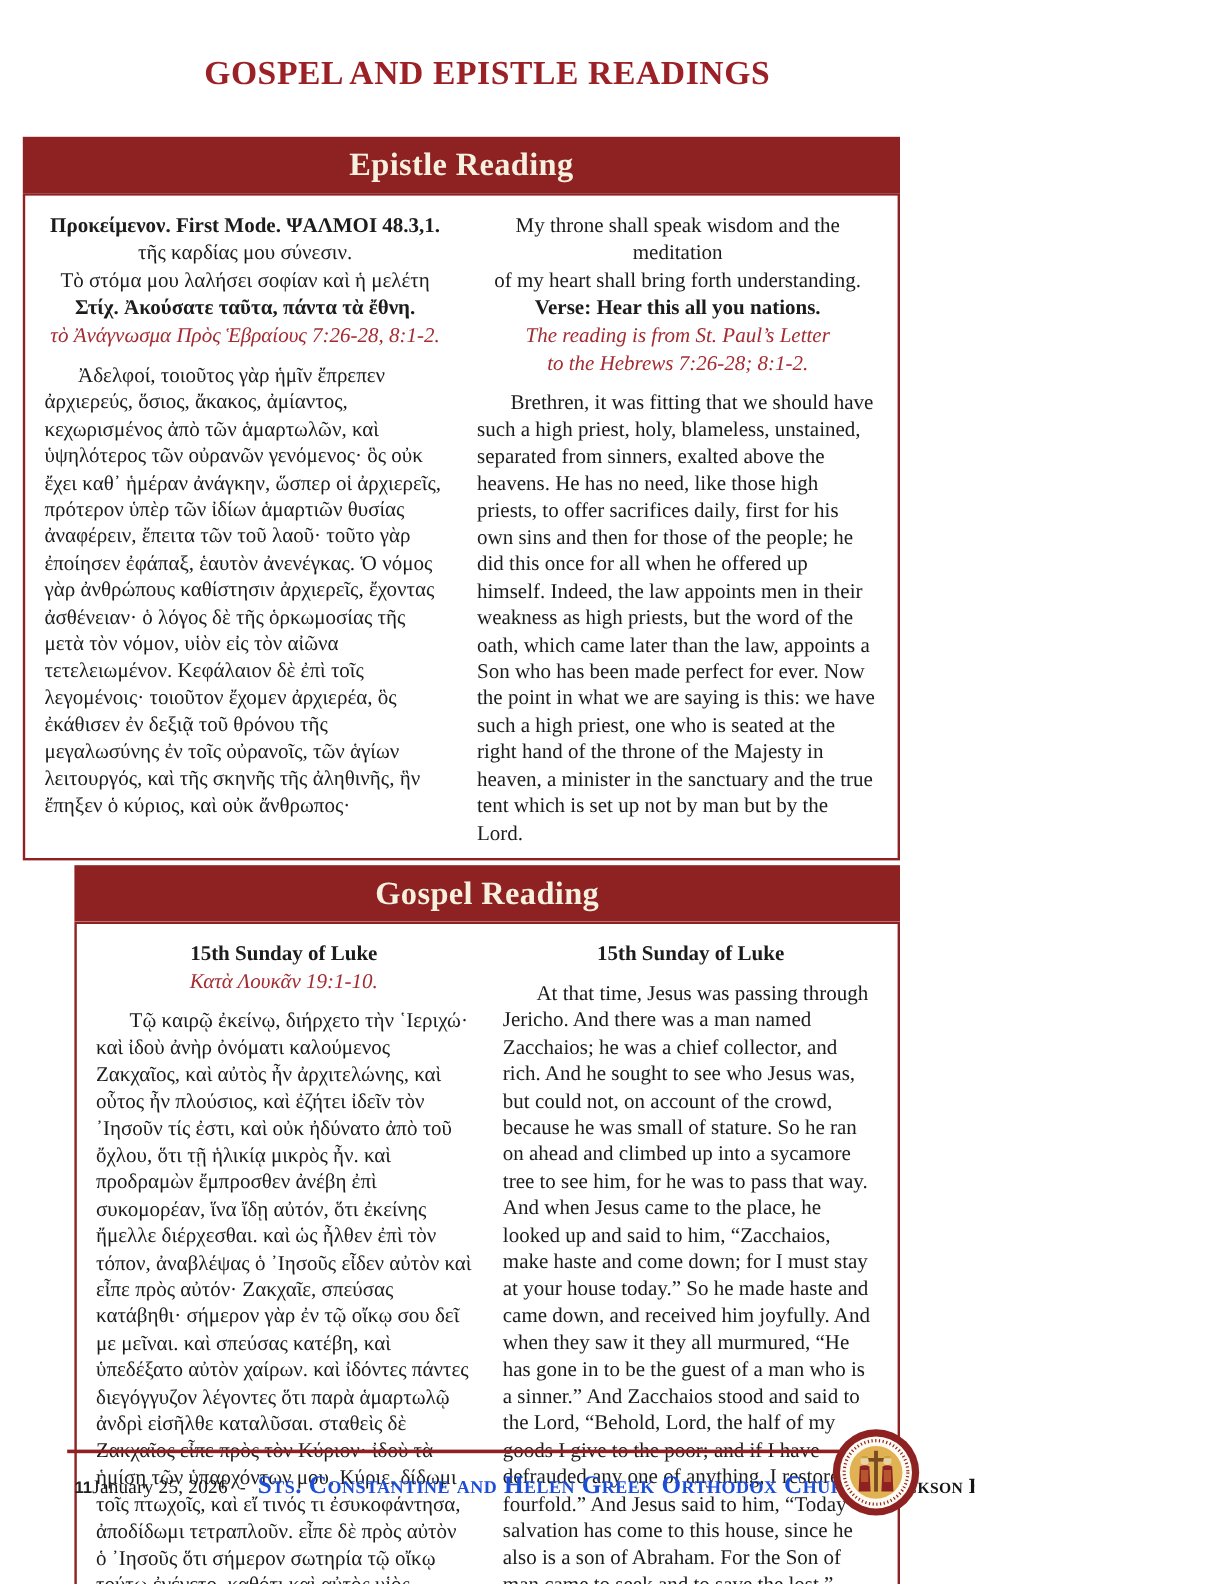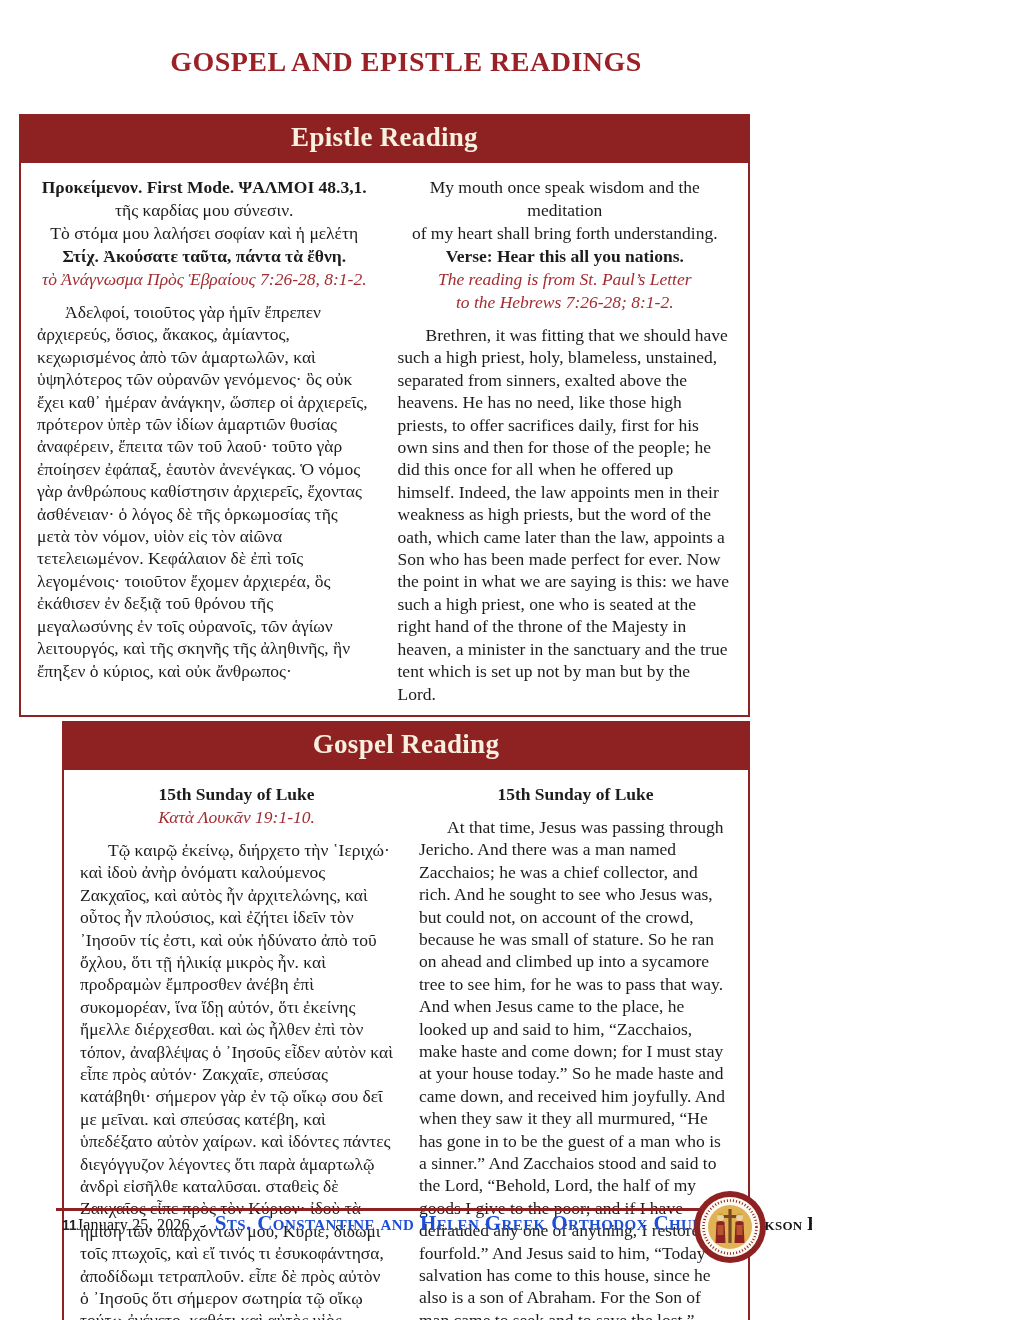--- a/index.html
+++ b/index.html
@@ -54,20 +54,21 @@
   .gap4{height:4px;}
   
   .footer{position:absolute;left:0;right:0;top:1208px;}
   .footer-rule{
     margin:0 78px 0 56px;
     height:3px;background:#8e2223;
   }
   .footer-row{
     position:relative;
     margin:0 62px;
+    padding-top:14px;
     display:flex;align-items:baseline;
   }
   .page-num{
     font-family:"Liberation Sans","DejaVu Sans",sans-serif;
     font-size:14px;font-weight:bold;color:#222;
   }
   .footer-center{
     flex:1;text-align:center;
     white-space:nowrap;
   }
@@ -110,21 +111,21 @@
           <p class="b">Προκείμενον. First Mode. ΨΑΛΜΟΙ 48.3,1.</p>
           <p>τῆς καρδίας μου σύνεσιν.</p>
           <p>Τὸ στόμα μου λαλήσει σοφίαν καὶ ἡ μελέτη</p>
           <p class="b">Στίχ. Ἀκούσατε ταῦτα, πάντα τὰ ἔθνη.</p>
           <p class="ri">τὸ Ἀνάγνωσμα Πρὸς Ἑβραίους 7:26-28, 8:1-2.</p>
         </div>
         <p class="body-text">Ἀδελφοί, τοιοῦτος γὰρ ἡμῖν ἔπρεπεν ἀρχιερεύς, ὅσιος, ἄκακος, ἀμίαντος, κεχωρισμένος ἀπὸ τῶν ἁμαρτωλῶν, καὶ ὑψηλότερος τῶν οὐρανῶν γενόμενος· ὃς οὐκ ἔχει καθ᾽ ἡμέραν ἀνάγκην, ὥσπερ οἱ ἀρχιερεῖς, πρότερον ὑπὲρ τῶν ἰδίων ἁμαρτιῶν θυσίας ἀναφέρειν, ἔπειτα τῶν τοῦ λαοῦ· τοῦτο γὰρ ἐποίησεν ἐφάπαξ, ἑαυτὸν ἀνενέγκας. Ὁ νόμος γὰρ ἀνθρώπους καθίστησιν ἀρχιερεῖς, ἔχοντας ἀσθένειαν· ὁ λόγος δὲ τῆς ὁρκωμοσίας τῆς μετὰ τὸν νόμον, υἱὸν εἰς τὸν αἰῶνα τετελειωμένον. Κεφάλαιον δὲ ἐπὶ τοῖς λεγομένοις· τοιοῦτον ἔχομεν ἀρχιερέα, ὃς ἐκάθισεν ἐν δεξιᾷ τοῦ θρόνου τῆς μεγαλωσύνης ἐν τοῖς οὐρανοῖς, τῶν ἁγίων λειτουργός, καὶ τῆς σκηνῆς τῆς ἀληθινῆς, ἣν ἔπηξεν ὁ κύριος, καὶ οὐκ ἄνθρωπος·</p>
       </div>
       <div class="col">
         <div class="chead">
-          <p>My mouth once speak wisdom and the meditation</p>
+          <p>My throne shall speak wisdom and the meditation</p>
           <p>of my heart shall bring forth understanding.</p>
           <p class="b">Verse: Hear this all you nations.</p>
           <p class="ri">The reading is from St. Paul’s Letter</p>
           <p class="ri">to the Hebrews 7:26-28; 8:1-2.</p>
         </div>
         <p class="body-text">Brethren, it was fitting that we should have such a high priest, holy, blameless, unstained, separated from sinners, exalted above the heavens. He has no need, like those high priests, to offer sacrifices daily, first for his own sins and then for those of the people; he did this once for all when he offered up himself. Indeed, the law appoints men in their weakness as high priests, but the word of the oath, which came later than the law, appoints a Son who has been made perfect for ever. Now the point in what we are saying is this: we have such a high priest, one who is seated at the right hand of the throne of the Majesty in heaven, a minister in the sanctuary and the true tent which is set up not by man but by the Lord.</p>
       </div>
     </div>
   </div>
 

